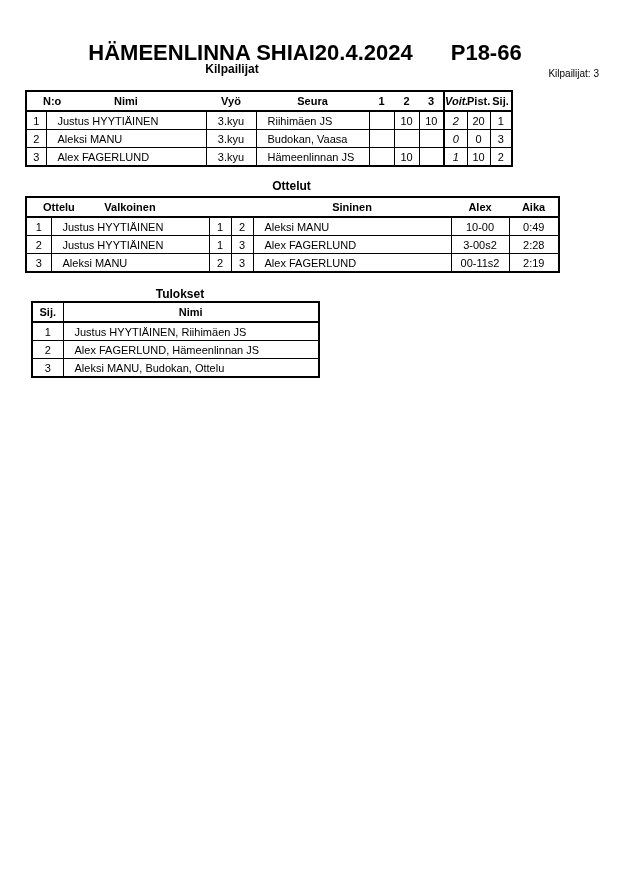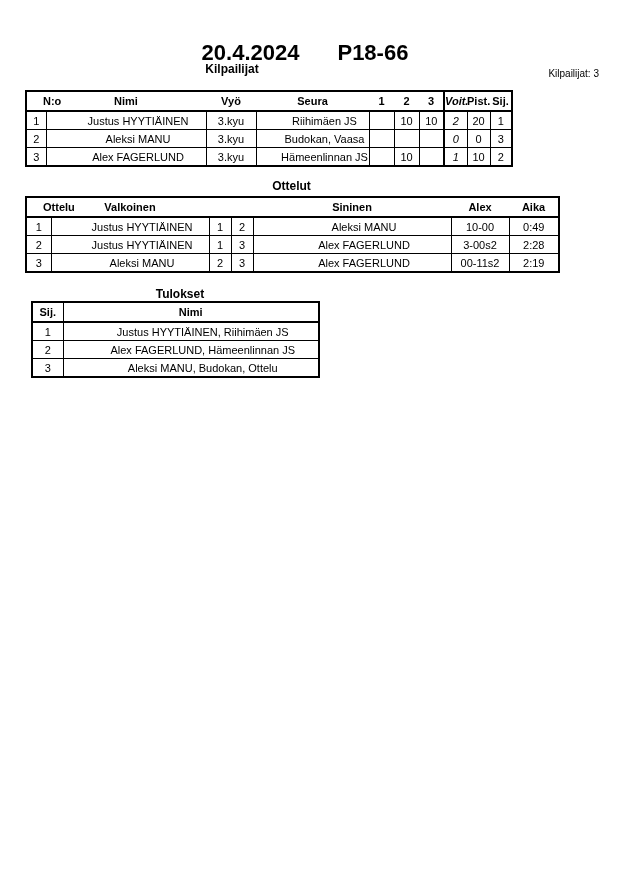--- a/index.html
+++ b/index.html
@@ -44,31 +44,32 @@
     border-bottom: 2px solid #000;
     text-align: center; vertical-align: middle;
     white-space: nowrap; overflow: visible;
   }
   td {
     height: 17px; padding: 0;
     border: 1px solid #000;
     text-align: center; vertical-align: middle;
     white-space: nowrap; overflow: hidden;
   }
-  .al { text-align: center; padding-left: 24px; }
+  .al { text-align: left; padding-left: 11px; }
   .hl { text-align: center; padding-left: 16px; }
   .sep { border-left: 2px solid #000 !important; font-style: italic; }
   .hdiv { border-right: 1px solid #000; }
 </style>
 </head>
 <body>
 
 <div class="page">
 
   <div class="title-row">
+    <span>HÄMEENLINNA SHIAI</span>
     <span class="t-date">20.4.2024</span>
     <span class="t-cat">P18-66</span>
   </div>
 
   <div class="section-title st-kilpailijat">Kilpailijat</div>
   <div class="count-label">Kilpailijat: 3</div>
 
   <table id="t1">
     <colgroup>
       <col style="width:20px">

